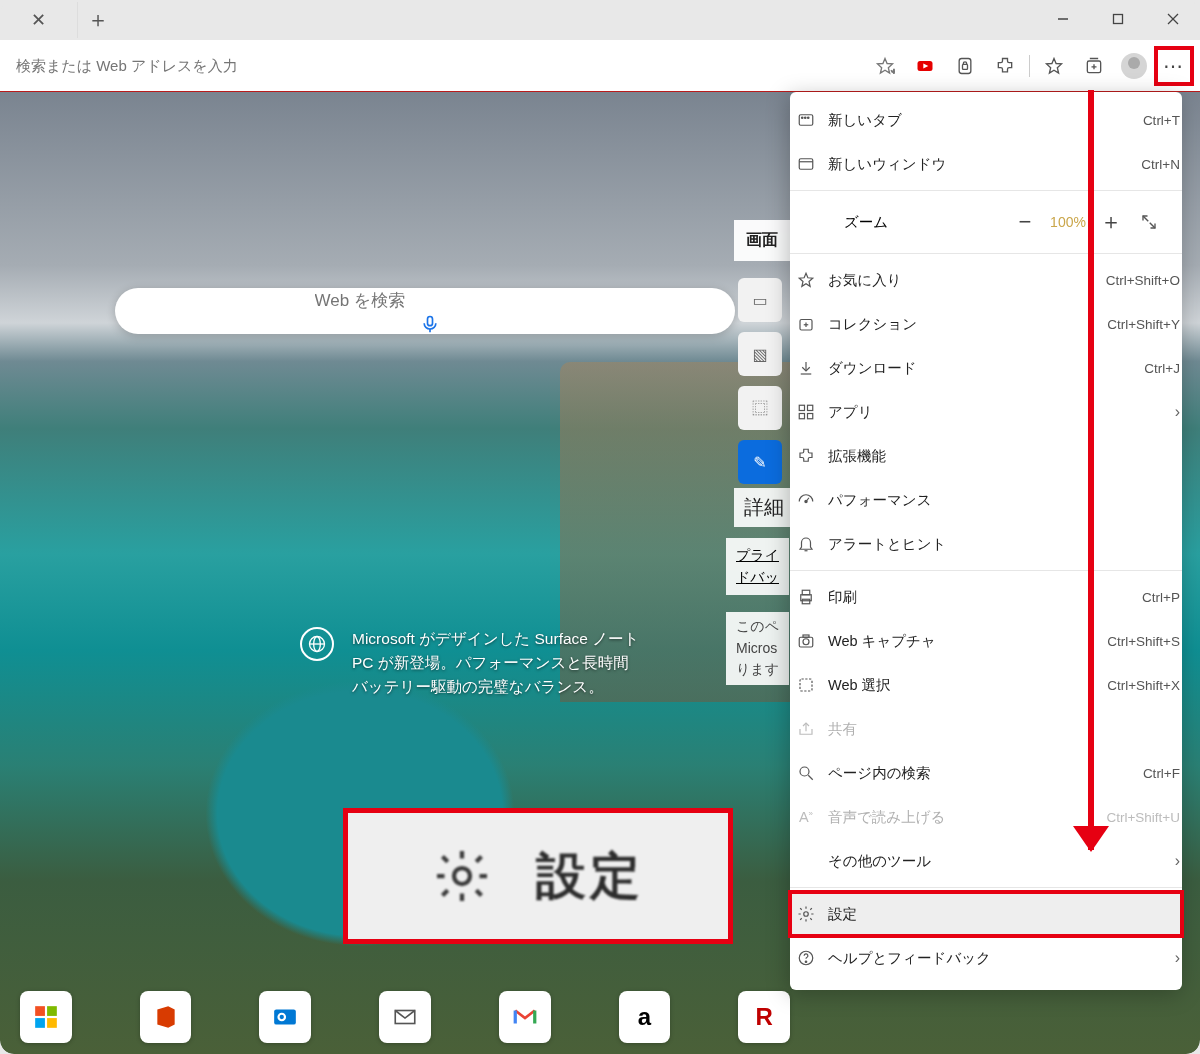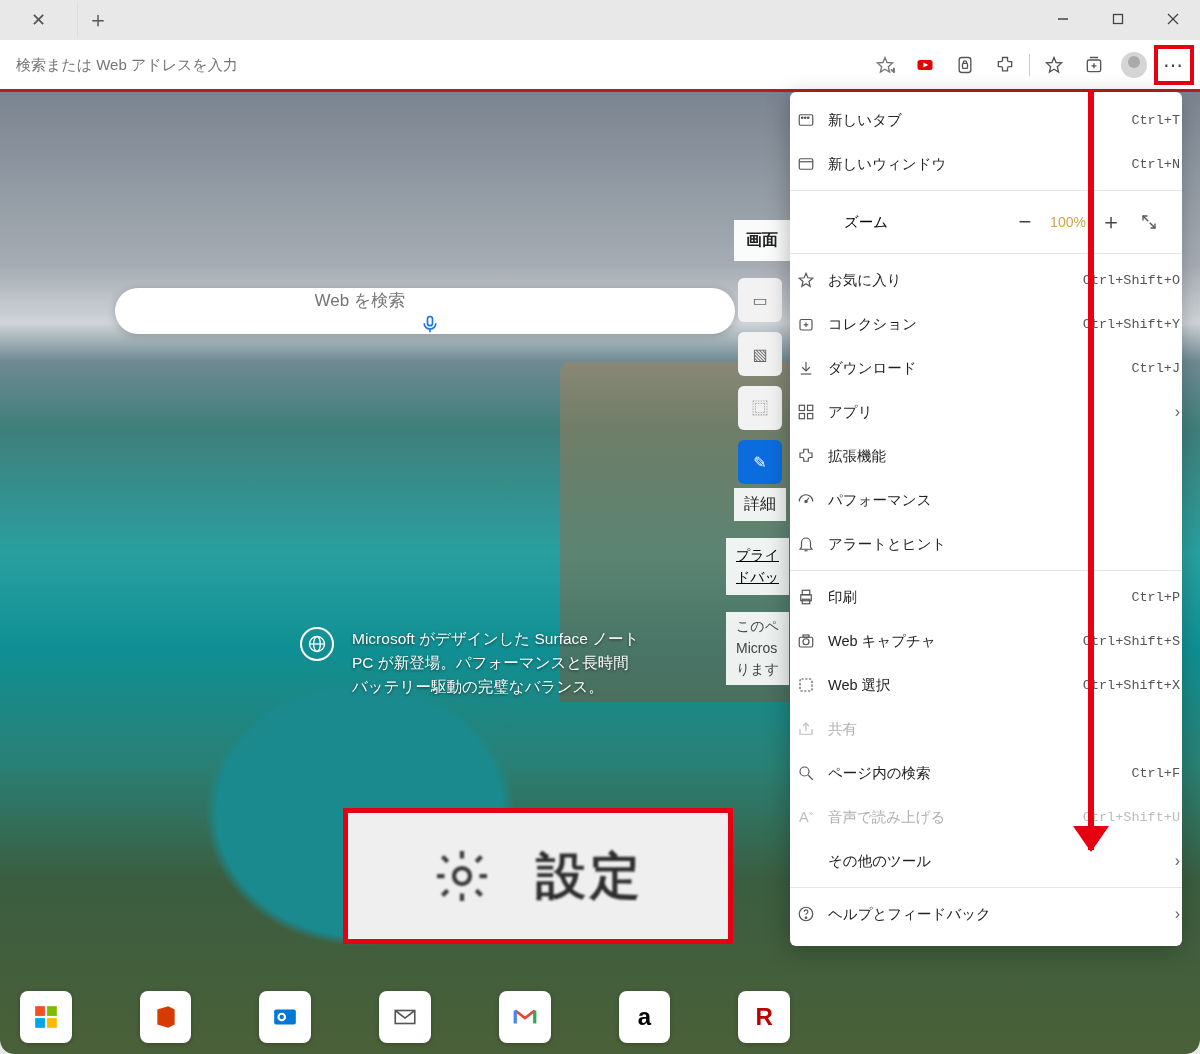--- a/index.html
+++ b/index.html
@@ -8,21 +8,21 @@
 
 .titlebar { height: 40px; background: #e8e8e8; display: flex; align-items: center; position: relative; }
 .tab { height: 36px; width: 78px; border-right: 1px solid #ddd; display: flex; align-items: center; justify-content: center; }
 .tab-close { font-size: 18px; color: #555; }
 .new-tab { width: 40px; height: 40px; display: flex; align-items: center; justify-content: center; font-size: 22px; color: #555; }
 .win-controls { position: absolute; right: 0; top: 0; display: flex; }
 .win-btn { width: 55px; height: 38px; display: flex; align-items: center; justify-content: center; font-size: 14px; color: #444; }
 .win-btn svg { width: 12px; height: 12px; }
 
 
-.toolbar { height: 52px; background: #fff; display: flex; align-items: center; padding: 0 6px 0 0; border-bottom: 3px solid #b91c1c; }
+.toolbar { height: 52px; background: #fff; display: flex; align-items: center; padding: 0 6px 0 0; border-bottom: 1px solid #b91c1c; }
 .addr { flex: 1; height: 36px; display: flex; align-items: center; color: #777; font-size: 15px; padding-left: 16px; border: none; }
 .addr-star { width: 40px; display: flex; justify-content: center; color: #666; }
 .ext-icons { display: flex; align-items: center; gap: 0; }
 .ext-btn { width: 40px; height: 40px; display: flex; align-items: center; justify-content: center; color: #4d4d4d; }
 .ext-btn svg { width: 20px; height: 20px; }
 .sep { width: 1px; height: 22px; background: #ccc; margin: 0 4px; }
 .avatar { width: 26px; height: 26px; border-radius: 50%; background: #d5d5d5; position: relative; }
 .avatar::after { content: ""; position: absolute; width: 12px; height: 12px; background: #aaa; border-radius: 50%; top: 4px; left: 7px; }
 .more-btn { width: 40px; height: 40px; display: flex; align-items: center; justify-content: center; font-size: 20px; letter-spacing: 2px; color: #444; }
 .more-highlight { border: 4px solid #e60012; }
@@ -41,37 +41,37 @@
 .mic-icon { color: #1a73e8; font-size: 20px; margin-left: 10px; }
 
 
 .promo { position: absolute; left: 300px; top: 535px; color: #fff; text-shadow: 0 1px 3px rgba(0,0,0,.6); display: flex; align-items: flex-start; gap: 18px; }
 .promo .globe { width: 34px; height: 34px; border: 2px solid #fff; border-radius: 50%; display: flex; align-items: center; justify-content: center; font-size: 18px; }
 .promo-text { font-size: 15.5px; line-height: 1.55; max-width: 330px; }
 .side-heading { position: absolute; top: 0; left: 0; background: rgba(255,255,255,.95); padding: 10px 12px; font-size: 16px; font-weight: 600; color: #222; }
 .side-icons { position: absolute; top: 58px; left: 4px; display: flex; flex-direction: column; gap: 10px; }
 .side-icon { width: 44px; height: 44px; background: #f2f2f2; border-radius: 6px; display: flex; align-items: center; justify-content: center; color: #666; }
 .side-icon.active { background: #0b6cde; color: #fff; }
-.detail-label { position: absolute; left: 734px; top: 396px; font-size: 16px; color: #222; background: rgba(255,255,255,.9); padding: 6px 10px; }
+.detail-label { position: absolute; left: 734px; top: 396px; font-size: 20px; color: #222; background: rgba(255,255,255,.9); padding: 6px 10px; }
 .privacy { position: absolute; left: 726px; top: 446px; font-size: 14px; color: #222; background: rgba(255,255,255,.9); padding: 6px 10px; line-height: 1.6; }
 .privacy a { text-decoration: underline; color: #000; }
 .pagehint { position: absolute; left: 726px; top: 520px; font-size: 14px; color: #444; background: rgba(255,255,255,.9); padding: 4px 10px; line-height: 1.55; }
 
 
 .quicklinks { position: absolute; left: 0; bottom: 0; width: 790px; height: 74px; display: flex; align-items: center; gap: 68px; padding-left: 20px; }
 .ql { width: 52px; height: 52px; background: #fff; border-radius: 8px; display: flex; align-items: center; justify-content: center; font-size: 24px; box-shadow: 0 1px 4px rgba(0,0,0,.25); }
 
 
 .menu { position: absolute; right: 18px; top: 92px; width: 392px; background: #fff; box-shadow: -2px 4px 22px rgba(0,0,0,.25); border-radius: 6px; padding: 6px 0 10px; z-index: 50; }
 .menu-item { display: flex; align-items: center; height: 44px; padding: 0 2px; font-size: 14.5px; color: #222; position: relative; }
 .menu-item.disabled { color: #b0b0b0; align-items: center; }
 .menu-item .mi-icon { width: 28px; display: flex; justify-content: center; color: #555; }
 .menu-item.disabled .mi-icon { color: #bcbcbc; }
 .menu-item .mi-label { flex: 1; margin-left: 8px; }
-.menu-item .mi-short { color: #555; font-size: 13.5px; font-family: Liberation Mono, monospace; }
+.menu-item .mi-short { color: #555; font-size: 13.5px; }
 .menu-item.disabled .mi-short { color: #bcbcbc; }
 .menu-item .mi-chevron { font-size: 16px; color: #666; }
 .menu-sep { height: 1px; background: #e6e6e6; margin: 4px 0; }
 .zoom-row { display: flex; align-items: center; height: 54px; padding: 0 14px 0 54px; }
 .zoom-label { flex: 0 0 auto; font-size: 14.5px; }
 .zoom-spacer { flex: 1; }
 .zoom-btn { width: 38px; height: 38px; display: flex; align-items: center; justify-content: center; font-size: 22px; color: #444; }
 .zoom-val { width: 48px; text-align: center; font-size: 14px; color: #caa64a; }
 .zoom-full { width: 38px; height: 38px; display: flex; align-items: center; justify-content: center; }
 .menu-item.hover { background: #eee; }
@@ -419,20 +419,29 @@
     <span class="mi-icon">A<sup style="font-size:8px">»</sup></span>
     <span class="mi-label">音声で読み上げる</span>
     <span class="mi-short">Ctrl+Shift+U</span>
   </div>
   <div class="menu-item">
     <span class="mi-icon"></span>
     <span class="mi-label">その他のツール</span>
     <span class="mi-chevron">›</span>
   </div>
   <div class="menu-sep"></div>
+  <div class="menu-item hover hl">
+    <span class="mi-icon">
+        <svg width="18" height="18" viewBox="0 0 24 24" fill="none" stroke="#555" stroke-width="1.6">
+          <circle cx="12" cy="12" r="3"></circle>
+          <path d="M12 2v3M12 19v3M4.2 4.2l2.1 2.1M17.7 17.7l2.1 2.1M2 12h3M19 12h3M4.2 19.8l2.1-2.1M17.7 6.3l2.1-2.1"></path>
+        </svg>
+      </span>
+    <span class="mi-label">設定</span>
+  </div>
   <div class="menu-item">
     <span class="mi-icon">
         <svg width="18" height="18" viewBox="0 0 24 24" fill="none" stroke="#555" stroke-width="1.6">
           <circle cx="12" cy="12" r="9"></circle>
           <path d="M9.5 9a2.5 2.5 0 1 1 3.5 2.3c-.8.4-1 .9-1 1.7"></path>
           <circle cx="12" cy="17" r="1" fill="#555"></circle>
         </svg>
       </span>
     <span class="mi-label">ヘルプとフィードバック</span>
     <span class="mi-chevron">›</span>

